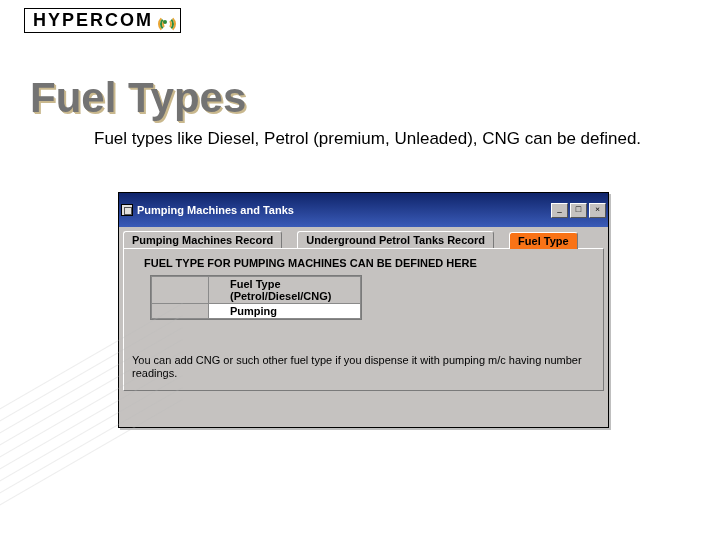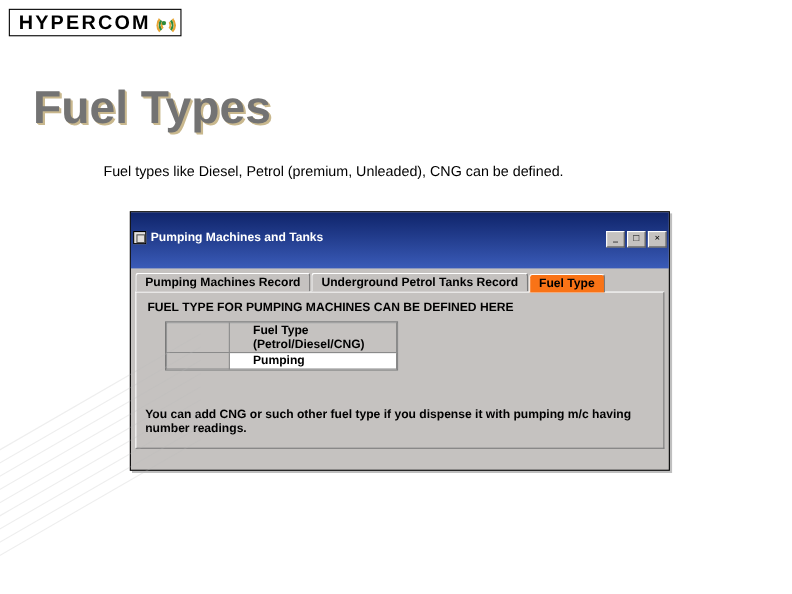--- a/index.html
+++ b/index.html
@@ -1,73 +1,73 @@
 <!DOCTYPE html>
 <html><head>
 <meta charset="utf-8">
 <style>
   html,body{margin:0;padding:0;width:720px;height:540px;background:#fff;
     font-family:Tahoma,Arial,sans-serif;color:#000;overflow:hidden}
 
   
-  .logo{position:absolute;left:8px;top:8px;display:flex;align-items:center;
+  .logo{position:absolute;left:24px;top:8px;display:flex;align-items:flex-end;
     border:1px solid #000;padding:1px 6px 1px 8px;font-family:Impact,Arial Black,sans-serif;
     font-weight:900;letter-spacing:2px;font-size:18px}
   .logo .icon{position:relative;width:18px;height:18px;margin-left:3px}
   .arc{position:absolute;border:2px solid;border-radius:50%;border-top-color:transparent!important;
     border-bottom-color:transparent!important}
   .arc1{width:6px;height:6px;left:6px;top:6px;border-color:#e8a534}
   .arc2{width:10px;height:10px;left:4px;top:4px;border-color:#2f8a3a}
   .arc3{width:14px;height:14px;left:2px;top:2px;border-color:#e8a534}
   .dot{position:absolute;width:4px;height:4px;border-radius:50%;
     background:#2f8a3a;left:7px;top:7px}
 
   
   .title{position:absolute;left:30px;top:74px;font-family:"Trebuchet MS","Arial Black",sans-serif;
     font-weight:700;font-size:42px;color:#737373;
     text-shadow:1px 1px 0 #c9b88e,2px 2px 0 #c9b88e}
 
-  .desc{position:absolute;left:94px;top:148px;font-size:13px}
+  .desc{position:absolute;left:94px;top:129px;font-size:17px}
 
   
   .win{position:absolute;left:118px;top:192px;width:489px;height:234px;
     border:1px solid #000;background:#c5c2c0;font-size:11px;
     box-shadow:2px 2px 0 rgba(0,0,0,.25)}
-  .titlebar{height:17px;background:linear-gradient(#0f246a,#3a5bb8);
-    display:flex;color:#fff;padding:17px 2px;font-weight:700}
+  .titlebar{height:34px;background:linear-gradient(#0f246a,#3a5bb8);
+    display:flex;align-items:center;color:#fff;padding:0 2px;font-weight:700}
   .titlebar .wicon{width:12px;height:12px;background:#e3e0dd;border:1px solid #000;
     margin-right:4px;box-sizing:border-box;position:relative}
   .titlebar .wicon::after{content:"";position:absolute;left:2px;top:2px;
     width:6px;height:6px;border:1px solid #555}
   .titlebar .spacer{flex:1}
   .winbtn{width:15px;height:13px;background:#c5c2c0;border:1px solid #fff;
     border-right-color:#555;border-bottom-color:#555;margin-left:2px;
     font:700 9px/11px Tahoma;text-align:center;color:#000}
 
   .tabs{display:flex;margin:4px 4px 0 4px}
   .tab{border:1px solid #fff;border-right-color:#7a7a7a;border-bottom:none;
-    border-radius:3px 3px 0 0;padding:2px 8px;background:#c5c2c0;margin-right:1px;
+    border-radius:3px 3px 0 0;padding:2px 8px;background:#c5c2c0;margin-right:15px;
     font-weight:700}
   .tab.active{background:#f97316;position:relative;top:1px}
 
   .panel{margin:0 4px 4px 4px;border:1px solid #7a7a7a;border-top-color:#fff;
     border-left-color:#fff;background:#c5c2c0;padding:6px}
 
-  .subheading{font-weight:700;margin:2px 0 6px 4px}
+  .subheading{font-weight:700;margin:2px 0 6px 14px}
 
   .grid{border:1px solid #7a7a7a;background:#fff;width:210px;margin-left:20px}
   .grid table{border-collapse:collapse;width:100%}
   .grid th,.grid td{border:1px solid #8a8a8a;text-align:left;padding:1px 21px;
     font-weight:700;font-size:11px}
   .grid th{background:#c5c2c0}
   .rowhdr{width:14px;background:#c5c2c0;text-align:center;padding:0}
   .rowhdr.arrow::before{content:"";display:inline-block;border-top:4px solid transparent;
     border-bottom:4px solid transparent;border-left:6px solid #000}
 
-  .note{font-weight:700;margin:34px 0 4px 2px;line-height:1.2}
+  .note{font-weight:400;margin:34px 0 4px 2px;line-height:1.2}
 
   
   .hatch{position:absolute;left:0;bottom:0;width:140px;height:110px;opacity:.25}
   .hatch span{position:absolute;left:-60px;width:280px;height:0;
     border-top:1px solid #bbb;transform-origin:left center;transform:rotate(-30deg)}
 </style>
 </head>
 <body>
 
 <div class="logo">

